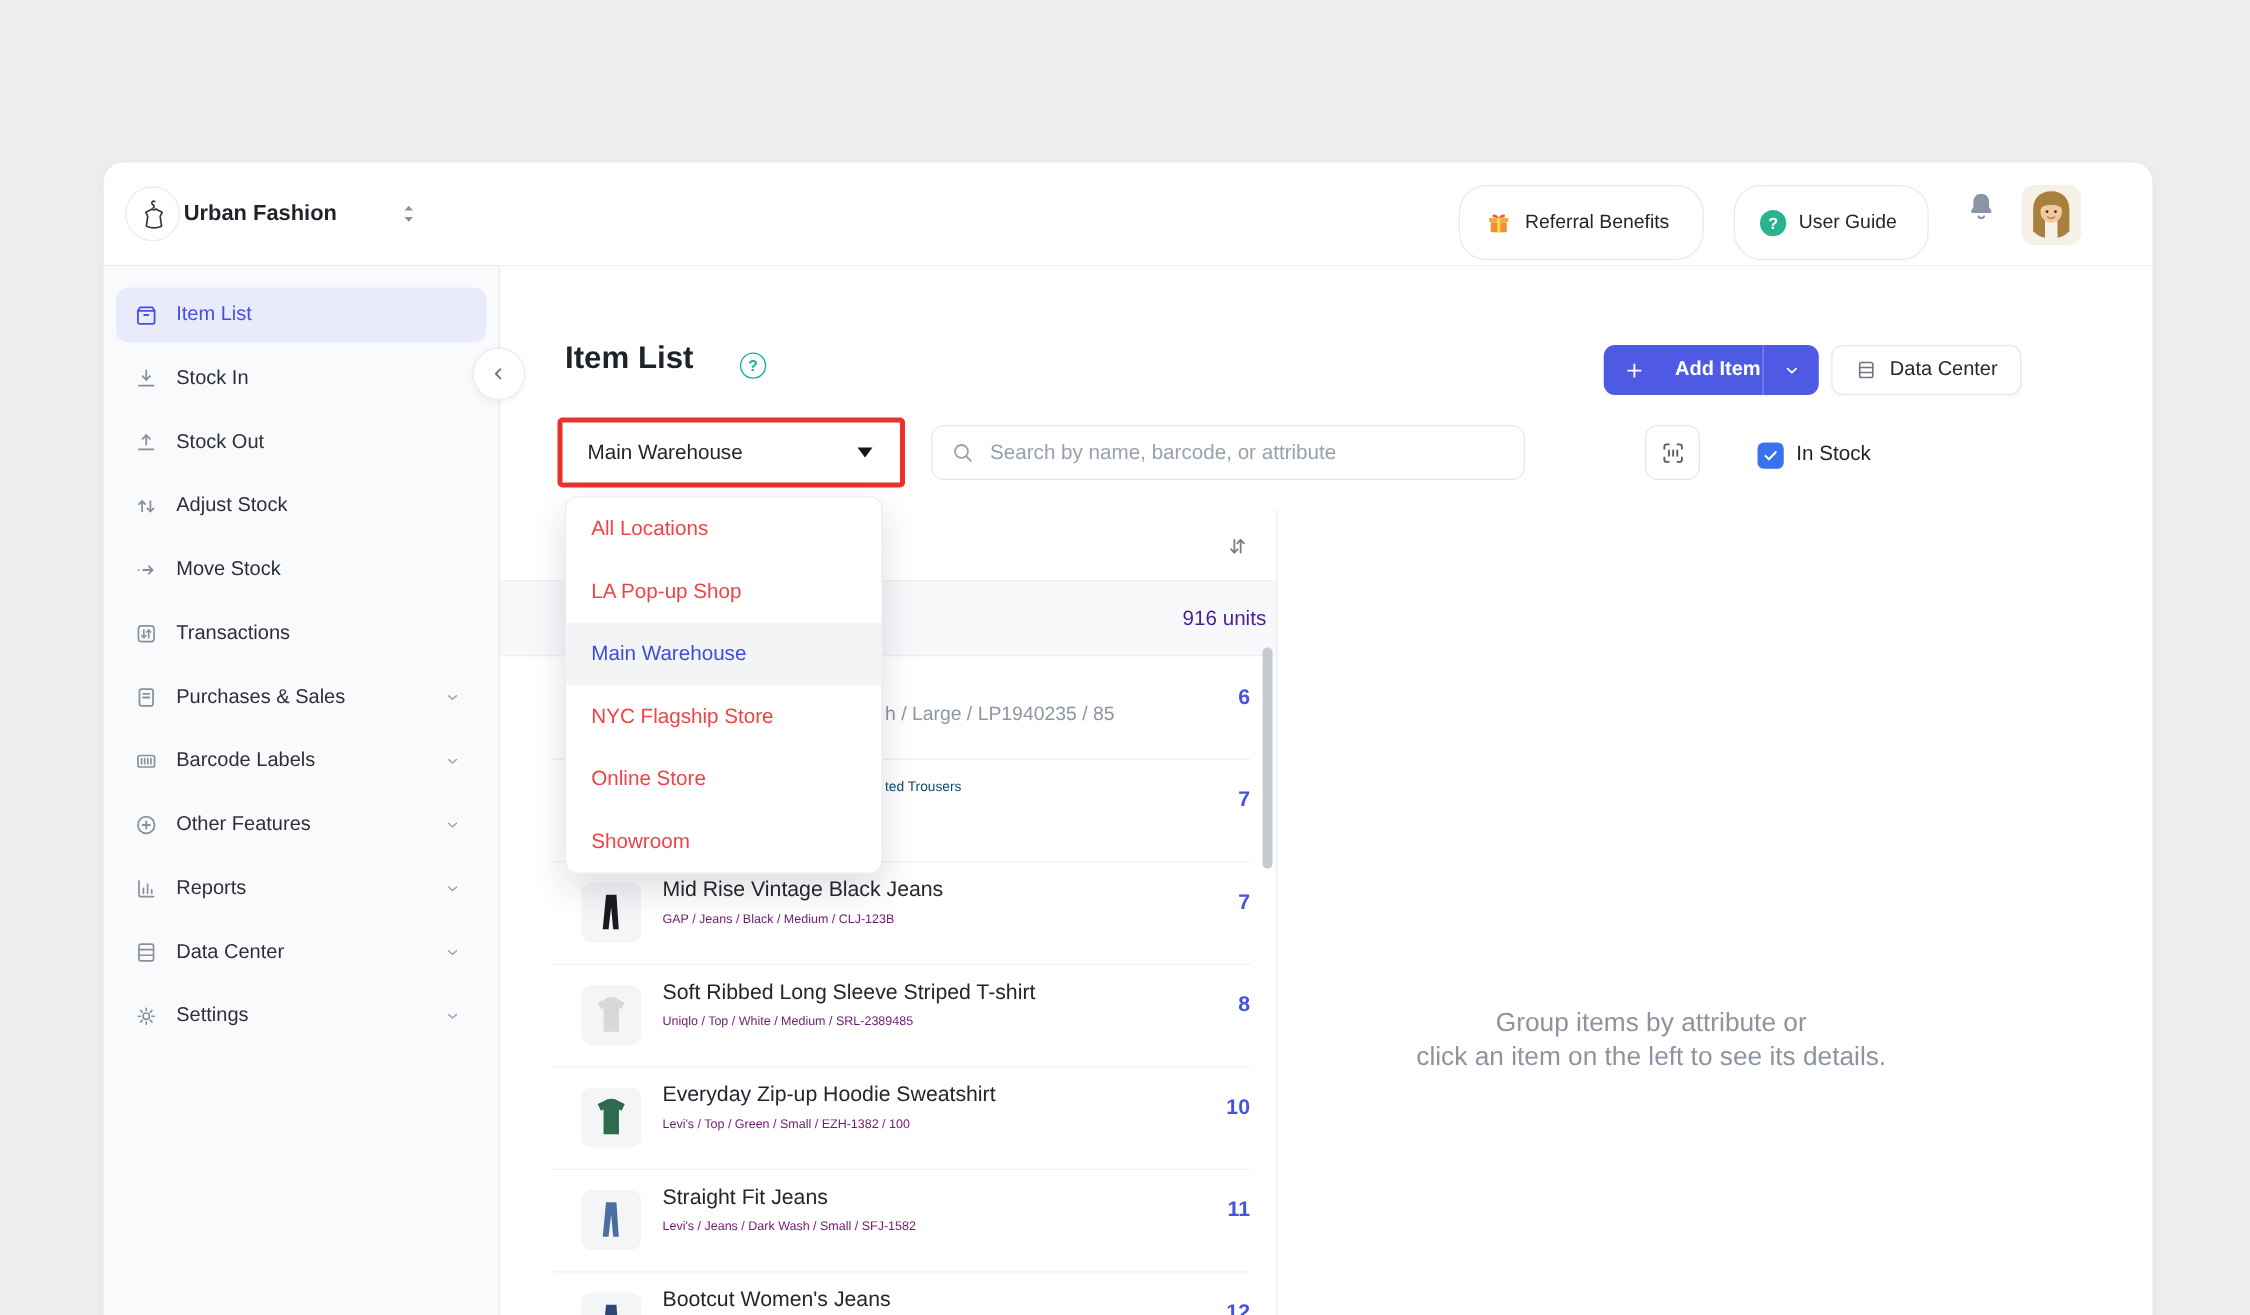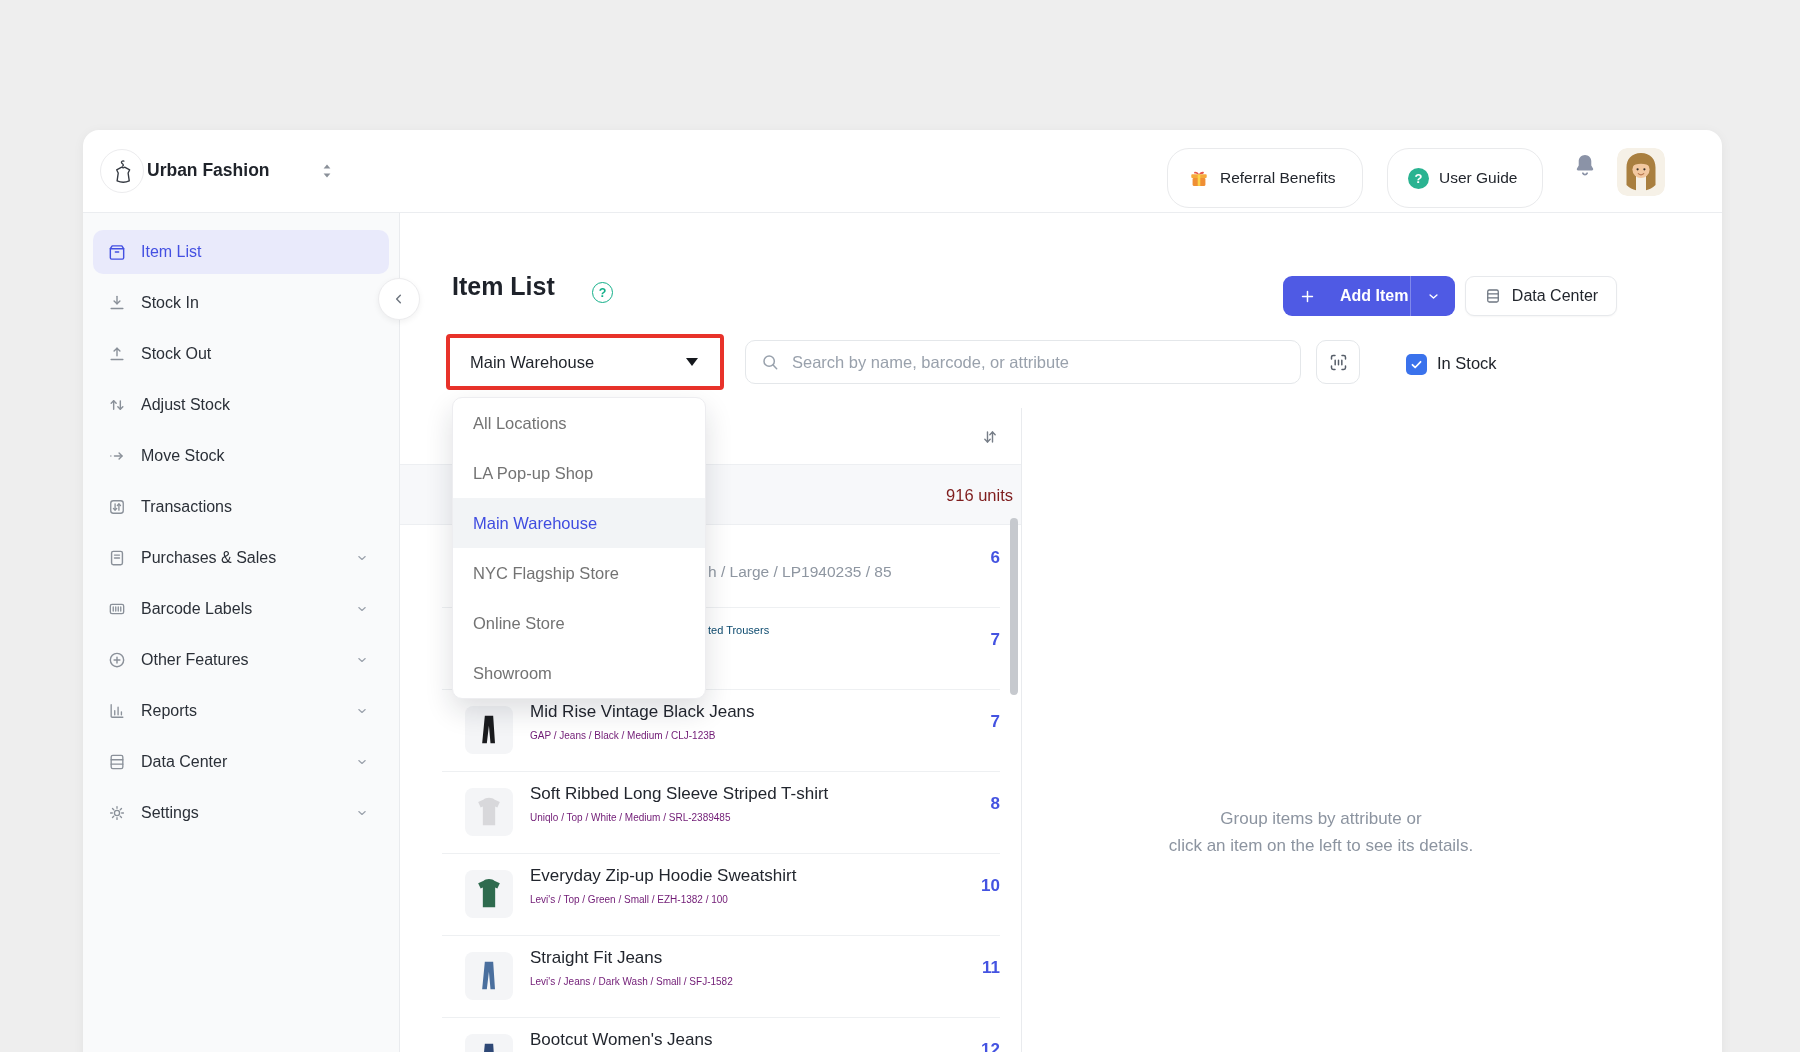--- a/index.html
+++ b/index.html
@@ -50,57 +50,57 @@
   .btn-dc{left:1465px;top:228px;width:152px;height:40px;border-radius:9px;background:#fff;
           border:1px solid #e7e9ec;box-shadow:0 1px 2px rgba(0,0,0,.04);display:flex;align-items:center;
           justify-content:center;gap:10px;font-size:16px;font-weight:500;color:#22262d;
           box-sizing:border-box;cursor:pointer;}
   
   .red-box{left:446px;top:286px;width:278px;height:56px;border:4px solid #e8322a;border-radius:4px;
            background:#fff;box-sizing:border-box;display:flex;align-items:center;z-index:30;}
   .red-box .sel-label{padding-left:20px;font-size:16.5px;font-weight:500;color:#1f232a;flex:1;}
   .caret-dn{width:0;height:0;border-left:6.5px solid transparent;border-right:6.5px solid transparent;
             border-top:8px solid #15181d;margin-right:22px;}
-  .search{left:745px;top:292px;width:556px;height:44px;border:1px solid #e4e7ea;border-radius:10px;
+  .search{left:745px;top:292px;width:475px;height:44px;border:1px solid #e4e7ea;border-radius:10px;
           background:#fff;box-sizing:border-box;display:flex;align-items:center;gap:10px;padding:0 14px;}
   .search input{border:none;outline:none;flex:1;font-size:16.5px;font-family:inherit;color:#1f232a;background:transparent;}
   .search input::placeholder{color:#99a1ac;}
   .scan-btn{left:1316px;top:292px;width:44px;height:44px;border:1px solid #e4e7ea;border-radius:10px;
             background:#fff;box-sizing:border-box;display:flex;align-items:center;justify-content:center;cursor:pointer;}
   .chk{left:1406px;top:306px;width:21px;height:21px;border-radius:5px;background:#3a72ec;
        display:flex;align-items:center;justify-content:center;cursor:pointer;}
   .chk-label{left:1437px;top:306px;font-size:16.5px;color:#20242b;}
   
   .v-divider{left:1021px;top:360px;width:1px;height:692px;background:#e9ebee;}
   .sort-btn{left:976px;top:375px;width:28px;height:28px;display:flex;align-items:center;justify-content:center;
             color:#767d87;cursor:pointer;}
   .list-head-border{left:400px;top:416px;width:621px;height:1px;background:#edeff2;}
   .units-band{left:400px;top:417px;width:621px;height:60px;background:#f7f8fa;
               border-bottom:1px solid #edeff2;box-sizing:border-box;}
   .units-text{left:700px;top:417px;width:313px;height:60px;display:flex;align-items:center;
-              justify-content:flex-end;font-size:16.5px;font-weight:500;color:#7f1d1d;}
+              justify-content:flex-end;font-size:16.5px;font-weight:500;color:#4c1d95;}
   .row{left:400px;width:621px;height:82px;cursor:pointer;}
   .thumb{position:absolute;left:65px;top:17px;width:48px;height:48px;border-radius:8px;background:#f4f5f7;
          display:flex;align-items:center;justify-content:center;}
   .r-name{position:absolute;left:130px;top:12px;font-size:17px;font-weight:500;color:#22262e;line-height:22px;white-space:nowrap;}
   .r-attrs{position:absolute;left:130px;top:37px;font-size:10px;color:#701a75;line-height:20px;white-space:nowrap;}
   .r-qty{position:absolute;left:520px;top:21px;width:80px;text-align:right;font-size:17px;
          font-weight:600;color:#4453e1;line-height:24px;}
   .r-frag-name{position:absolute;left:308px;top:12px;font-size:11px;font-weight:500;color:#0c4a6e;line-height:22px;white-space:nowrap;}
   .r-frag-attrs{position:absolute;left:308px;top:37px;font-size:15.5px;color:#8e96a1;line-height:20px;white-space:nowrap;}
   .row-divider{left:442px;width:558px;height:1px;background:#eef0f2;}
   .scroll-thumb{left:1010px;top:470px;width:8px;height:177px;border-radius:4px;background:#c6c9ce;cursor:pointer;}
   
   .menu{left:452px;top:349px;width:254px;height:302px;background:#fff;border:1px solid #ededf0;
         border-radius:10px;box-shadow:0 12px 28px rgba(20,25,40,.14);z-index:50;
         display:flex;flex-direction:column;overflow:hidden;box-sizing:border-box;}
-  .menu .opt{flex:1;display:flex;align-items:center;padding-left:20px;font-size:16.5px;color:#737373;cursor:pointer;}
+  .menu .opt{flex:1;display:flex;align-items:center;padding-left:20px;font-size:16.5px;color:#ef4444;cursor:pointer;}
   .menu .opt.selected{background:#f2f4f6;color:#3f4ce0;font-weight:500;}
   
-  .empty-state{left:1021px;top:758px;width:600px;text-align:center;font-size:17px;
+  .empty-state{left:1021px;top:758px;width:600px;text-align:center;font-size:21px;
                color:#8c94a0;line-height:26.5px;}
   svg{display:block;}
 </style>
 </head>
 <body>
 
 <div class="stage">
   <div class="abs card"></div>
 
   <div class="abs logo">

